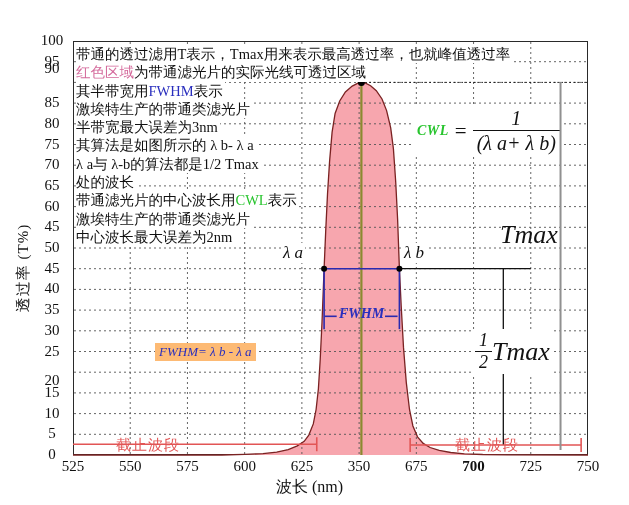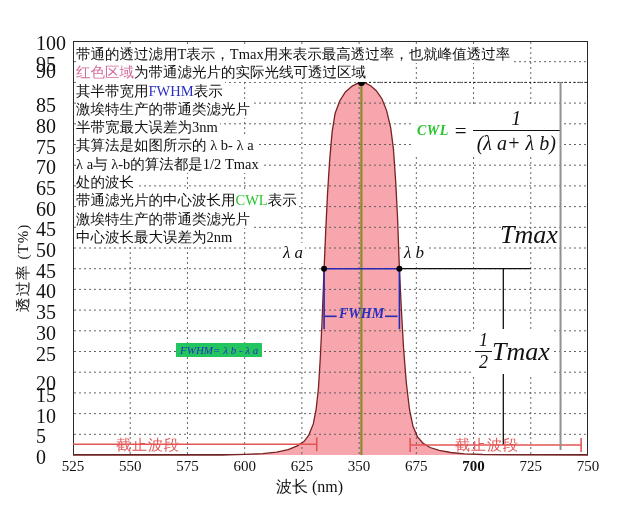--- a/index.html
+++ b/index.html
@@ -21,26 +21,26 @@
   .half-tmax .frac{font-size:18px;text-align:center;}
   .half-tmax .num{display:block;border-bottom:1.8px solid #111;padding:0 4px;}
   .half-tmax .den{display:block;padding:0 4px;}
   .half-tmax .ht{font-size:26px;}
   .cwl-formula{left:414px;top:105px;display:flex;align-items:center;gap:6px;background:#fff;padding:2px 3px;z-index:4;}
   .cwl-formula .cwl{color:var(--green);font-size:14px;font-weight:600;letter-spacing:.5px;}
   .cwl-formula .eq{font-size:21px;}
   .cwl-formula .frac2{font-size:20px;text-align:center;}
   .cwl-formula .fnum{display:block;padding:0 4px;}
   .cwl-formula .fden{display:block;border-top:1.8px solid #111;padding:1px 4px 0 4px;}
-  .fwhm-formula{left:155px;top:343px;font-size:11px;color:var(--blue);background:#22c55e;padding:1px 4px;margin-left:21px;}
+  .fwhm-formula{left:155px;top:343px;font-size:13px;color:var(--blue);background:#fdba74;padding:1px 4px;}
   .fwhm-bracket{left:339px;top:306px;font-size:14px;font-weight:bold;color:var(--blue);z-index:4;}
   .cutoff{font-size:15px;color:var(--red);z-index:4;letter-spacing:1px;}
   .cutoff-left{left:116px;top:436px;}
   .cutoff-right{left:455px;top:436px;}
-  .ytick{position:absolute;width:32px;text-align:left;font-size:20px;z-index:3;}
+  .ytick{position:absolute;width:32px;text-align:center;font-size:15px;z-index:3;}
   .xtick{position:absolute;width:44px;text-align:center;font-size:15px;top:458px;z-index:3;}
   .x-title{position:absolute;left:276px;top:477px;font-size:16px;z-index:3;}
   .y-title-wrap{position:absolute;left:-42px;top:258px;width:132px;height:20px;transform:rotate(-90deg);
                 display:flex;justify-content:center;z-index:3;}
   .y-title{font-size:15px;letter-spacing:1px;white-space:nowrap;}
 </style>
 </head>
 <body>
 
 <div class="stage">

